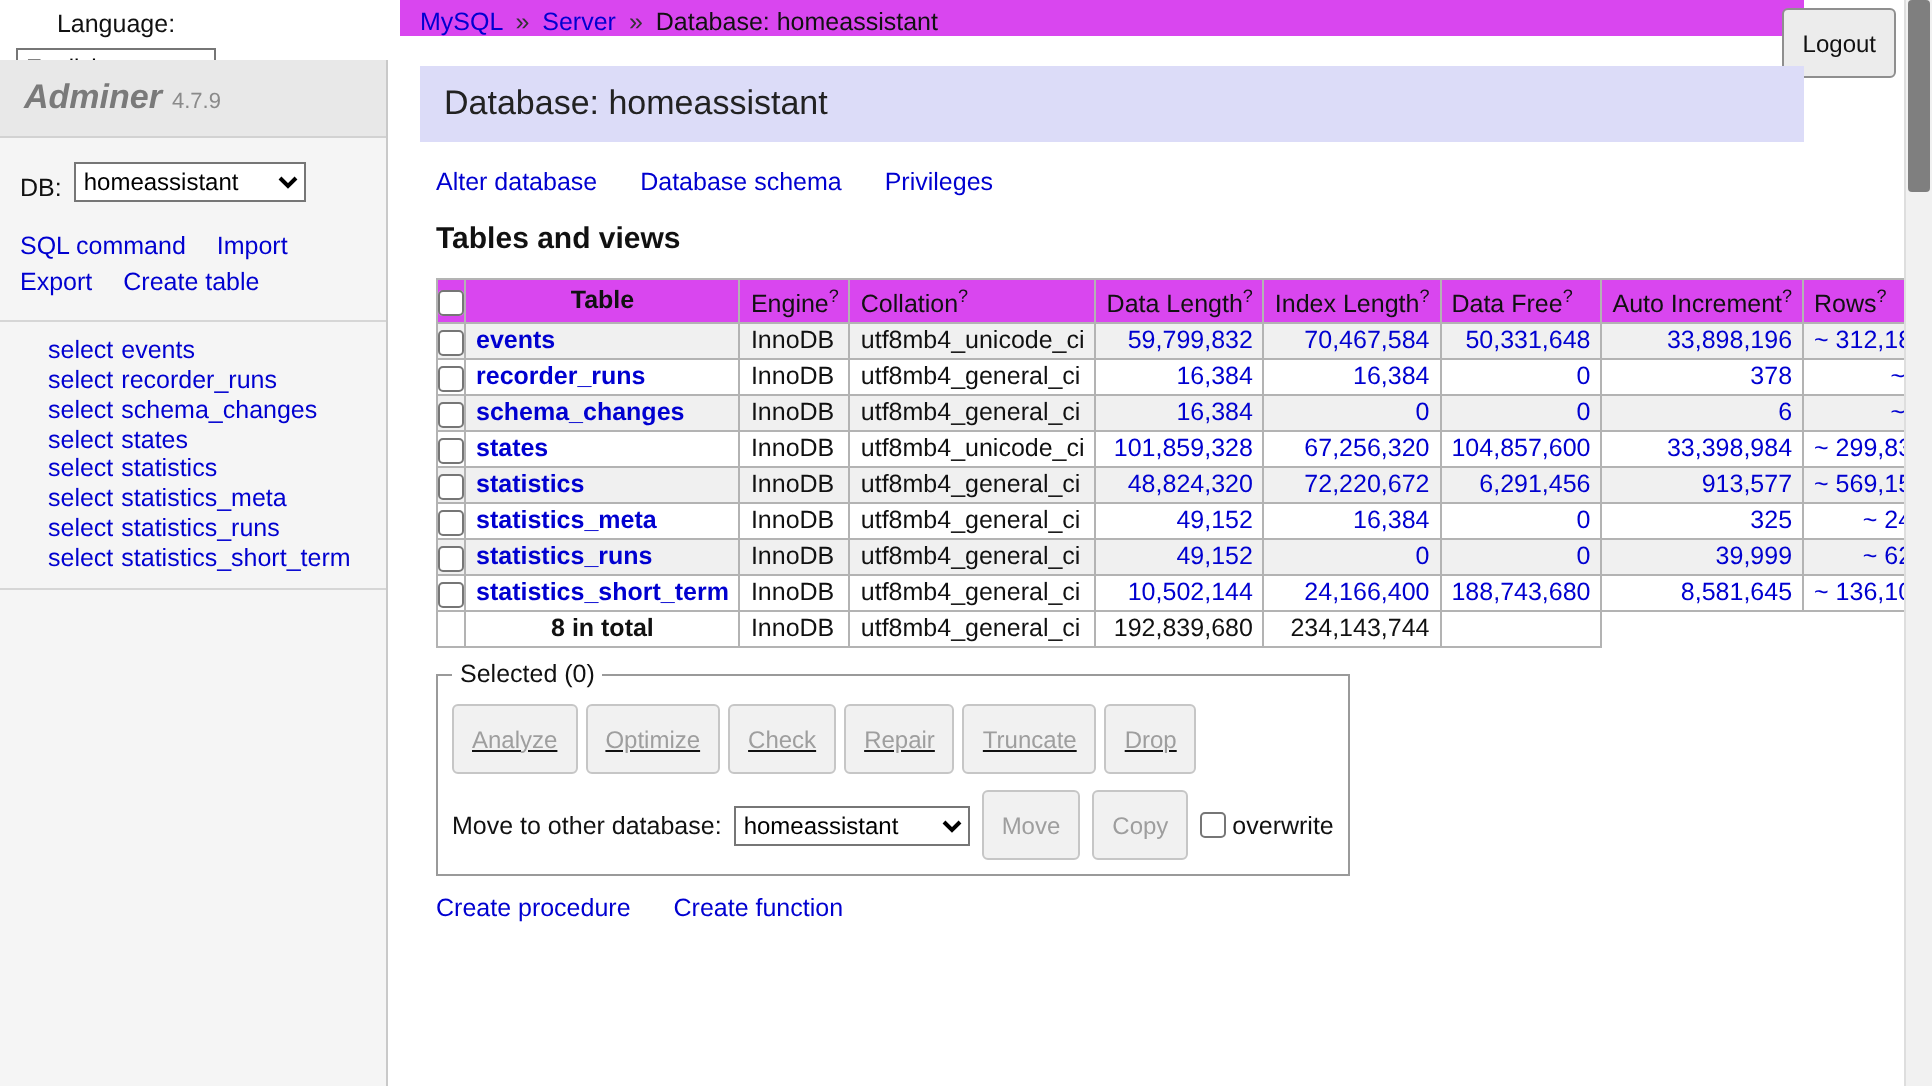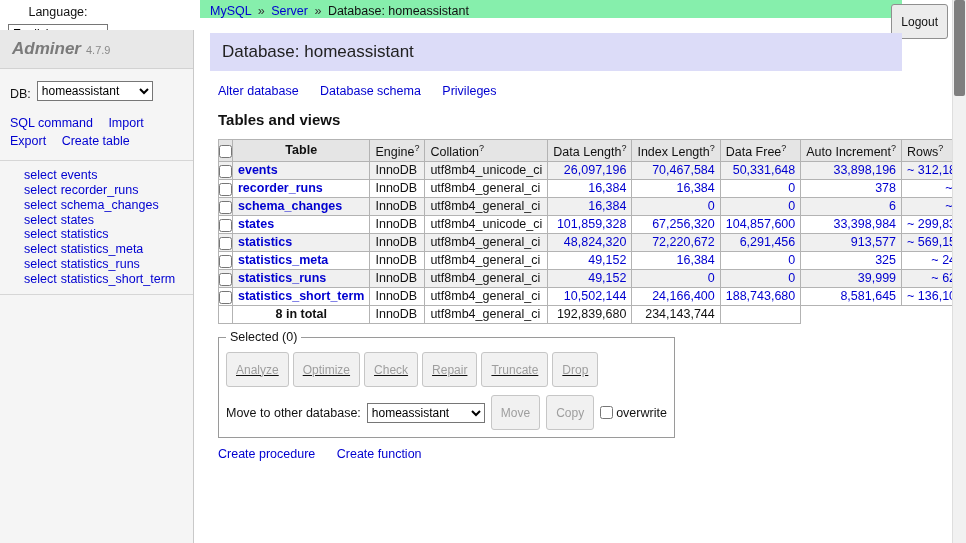--- a/index.html
+++ b/index.html
@@ -10,21 +10,21 @@
   }
   a { color: #0000d0; text-decoration: none; cursor: pointer; }
   select { font-family: inherit; font-size: 12px; height: 20px; border: 1px solid #767676; background: #fff; }
   button { font-family: inherit; font-size: 12px; height: 35px; padding: 0 9px; background: #ececec;
            border: 1px solid #8f8f8f; border-radius: 3px; color: #111; cursor: pointer; }
   button:disabled { color: #9e9e9e; background: #f1f1f1; border-color: #c6c6c6; cursor: default; }
   input[type="text"] { height: 20px; border: 1px solid #767676; font-family: inherit; font-size: 12px; padding: 0 4px; }
 
   .lang-bar { position: absolute; left: 8px; top: 5px; display: flex; align-items: center; gap: 5px; font-size: 12.5px; flex-direction: column; }
   .lang-bar select { width: 100px; }
-  .breadcrumb { position: absolute; left: 200px; top: 0; width: 702px; height: 18px; background: #86efac;
+  .breadcrumb { position: absolute; left: 200px; top: 0; width: 702px; height: 18px; background: #d946ef;
                 padding: 4px 10px; font-size: 12.5px; white-space: nowrap; }
   .breadcrumb .sep { color: #333; margin: 0 3px; }
   .logout-btn { position: absolute; top: 4px; right: 18px; }
 
   #sidebar { position: absolute; left: 0; top: 30px; bottom: 0; width: 194px; background: #f5f5f5; border-right: 1px solid #c9c9c9; }
   #sidebar h1 { padding: 9px 12px; background: #e8e8e8; border-bottom: 1px solid #d2d2d2;
                 font-size: 17px; color: #7a7a7a; font-style: italic; font-weight: bold; }
   #sidebar h1 .ver { font-size: 11px; font-weight: normal; font-style: normal; color: #8a8a8a; margin-left: 5px; }
   .db-row { display: flex; align-items: flex-end; gap: 6px; padding: 12px 10px 4px; font-size: 12.5px; }
   .db-row select { width: 116px; }
@@ -40,21 +40,21 @@
   .nav-links { margin-top: 13px; font-size: 12.5px; }
   .nav-links a { margin-right: 18px; }
   h3.sec { margin-top: 13px; font-size: 15px; color: #111; }
   fieldset { display: inline-block; border: 1px solid #9a9a9a; padding: 5px 7px 7px; margin-top: 6px; background: #fff; }
   legend { font-size: 12.5px; padding: 0 4px; }
   .search-input { width: 140px; }
 
   table.data { border-collapse: collapse; margin-top: 11px; table-layout: fixed; font-size: 12.5px; }
   .data th, .data td { border: 1px solid #b3b3b3; padding: 1px 5px; height: 18px; line-height: 15px;
                        white-space: nowrap; overflow: hidden; vertical-align: middle; }
-  .data thead th, .data thead td { background: #e5e5e5; }
+  .data thead th, .data thead td { background: #d946ef; }
   .data thead th { text-align: center; font-weight: bold; }
   .data thead td sup { font-size: 9px; }
   .data tbody th { text-align: left; }
   .data tbody tr.odd { background: #f0f0f0; }
   .data td.num { text-align: right; }
   .data .cb { text-align: center; padding: 0; }
   .data .cb input { margin: 1px 0 0; vertical-align: middle; }
   .data tfoot th, .data tfoot td { background: #fff; }
   .data tfoot .no-border { border: none; }
   .data a.bold { font-weight: bold; }
@@ -183,21 +183,21 @@
           <td><span>Rows</span><sup>?</sup></td>
 
         </tr>
       </thead>
       <tbody>
   <tr class="odd">
     <td class="cb"><input type="checkbox" style=""></td>
     <th><a class="bold">events</a></th>
     <td>InnoDB</td>
     <td>utf8mb4_unicode_ci</td>
-    <td class="num"><a>26,097,196</a></td>
+    <td class="num"><a>59,799,832</a></td>
     <td class="num"><a>70,467,584</a></td>
     <td class="num"><a>50,331,648</a></td>
     <td class="num"><a>33,898,196</a></td>
     <td class="num"><a>~ 312,180</a></td>
 
   </tr>
 
   <tr>
     <td class="cb"><input type="checkbox" style=""></td>
     <th><a class="bold">recorder_runs</a></th>

